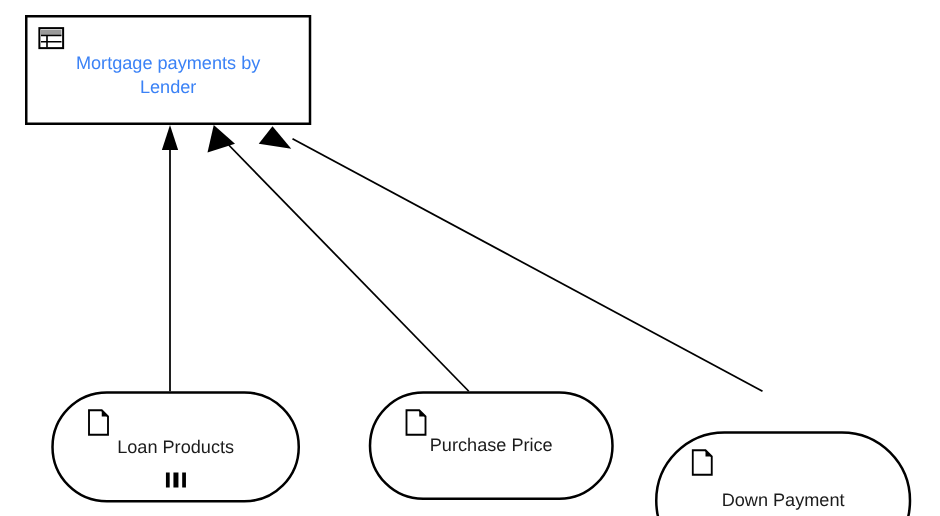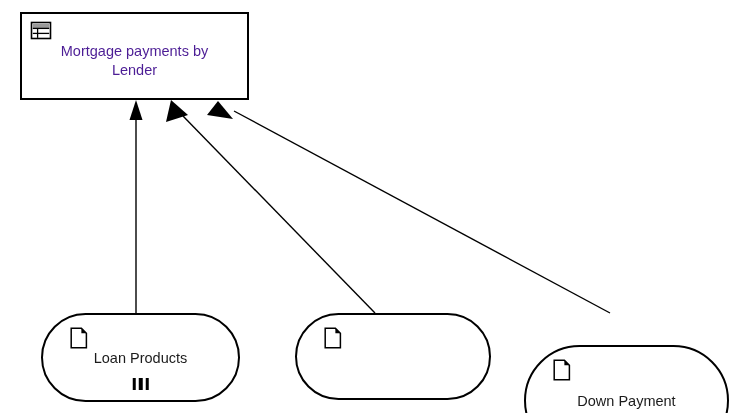--- a/index.html
+++ b/index.html
@@ -36,21 +36,21 @@
     border: 2px solid #000000;
   }
   .report-node .node-title {
     position: absolute;
     left: 0;
     right: 0;
     top: 28px;
     text-align: center;
     font-size: 14.5px;
     line-height: 19px;
-    color: #4c1d95;
+    color: #3b82f6;
     white-space: pre-line;
   }
 
   
   .source-node {
     position: absolute;
     box-sizing: border-box;
     background: #ffffff;
     border: 2.4px solid #000000;
     border-radius: 999px;
@@ -143,20 +143,21 @@
     </div>
   </div>
 
   <div class="source-node" style="left:295px; top:313px; width:196px; height:87px;">
 
     <svg class="icon doc-icon" width="18" height="22" viewBox="0 0 18 22" xmlns="http://www.w3.org/2000/svg">
       <path d="M1.2 1.2 H11.4 L16.4 6.2 V20.8 H1.2 Z" fill="#ffffff" stroke="#000000" stroke-width="1.5" stroke-linejoin="miter"></path>
       <path d="M11.4 1.2 V6.2 H16.4 Z" fill="#000000"></path>
     </svg>
 
+    <div class="node-title">Purchase Price</div>
   </div>
 
   <div class="source-node" style="left:524px; top:313px; width:205px; height:111px;margin-top:32px;">
 
     <svg class="icon doc-icon" width="18" height="22" viewBox="0 0 18 22" xmlns="http://www.w3.org/2000/svg">
       <path d="M1.2 1.2 H11.4 L16.4 6.2 V20.8 H1.2 Z" fill="#ffffff" stroke="#000000" stroke-width="1.5" stroke-linejoin="miter"></path>
       <path d="M11.4 1.2 V6.2 H16.4 Z" fill="#000000"></path>
     </svg>
 
     <div class="node-title">Down Payment</div>

